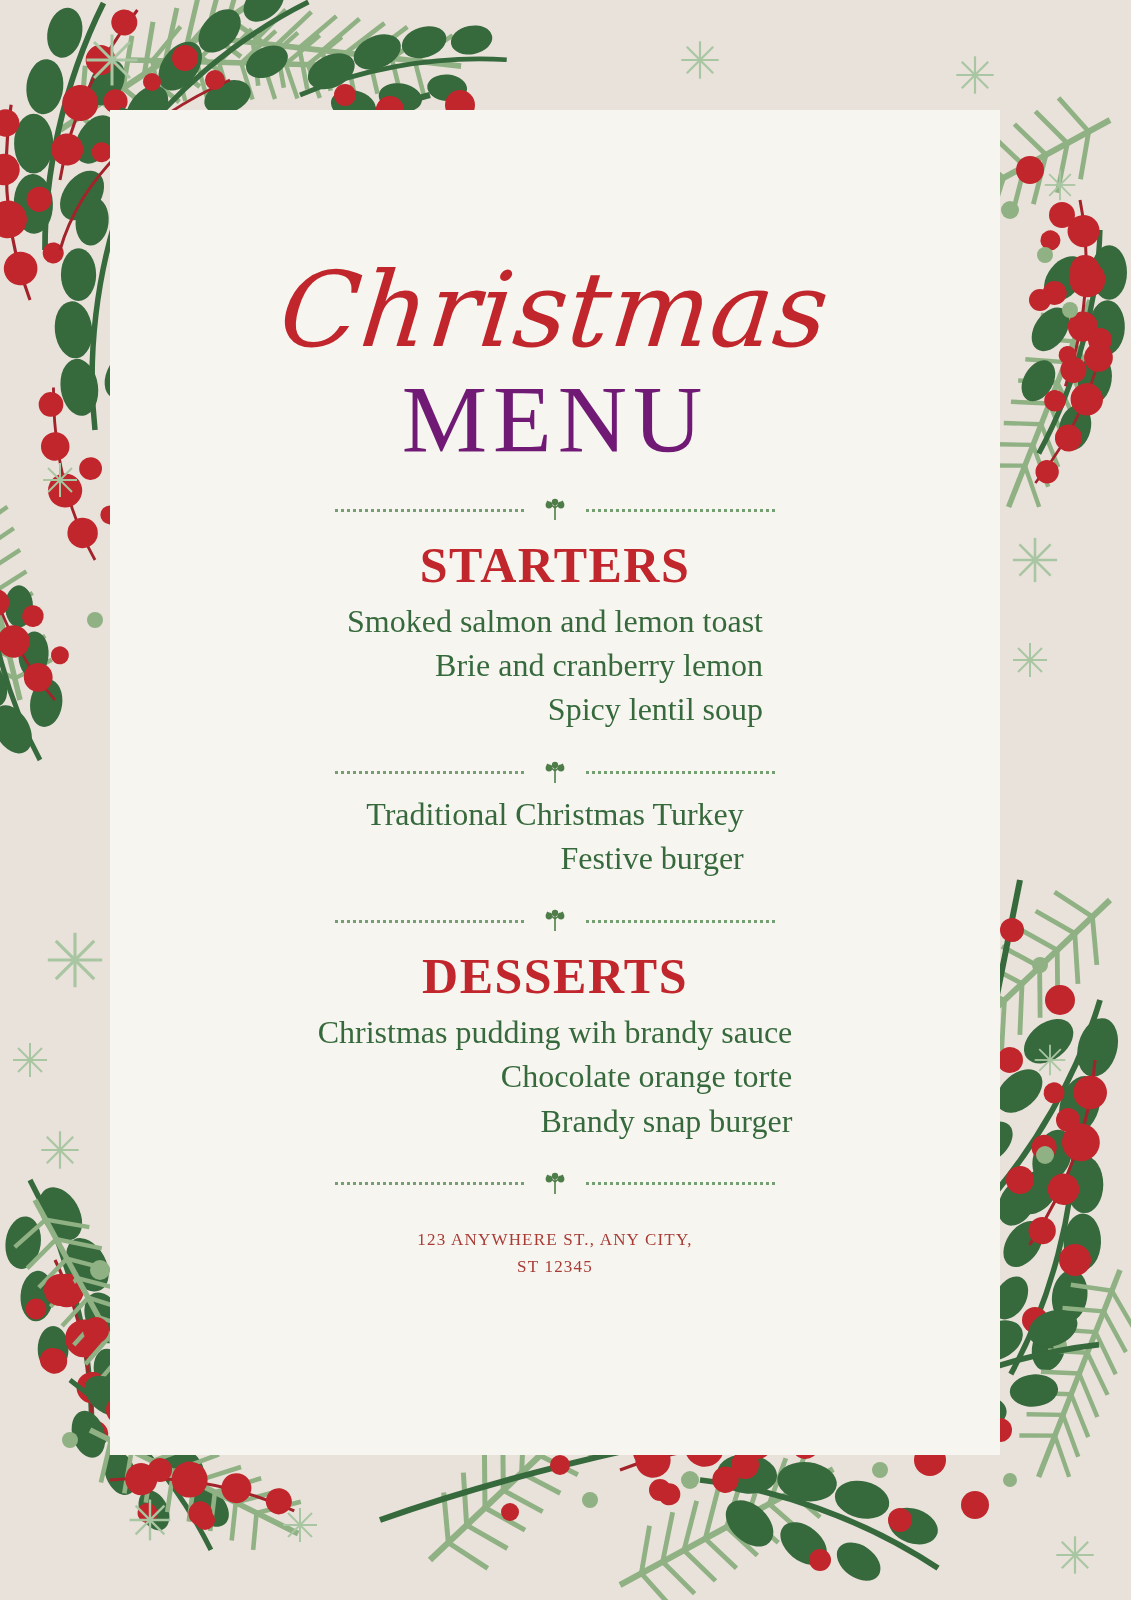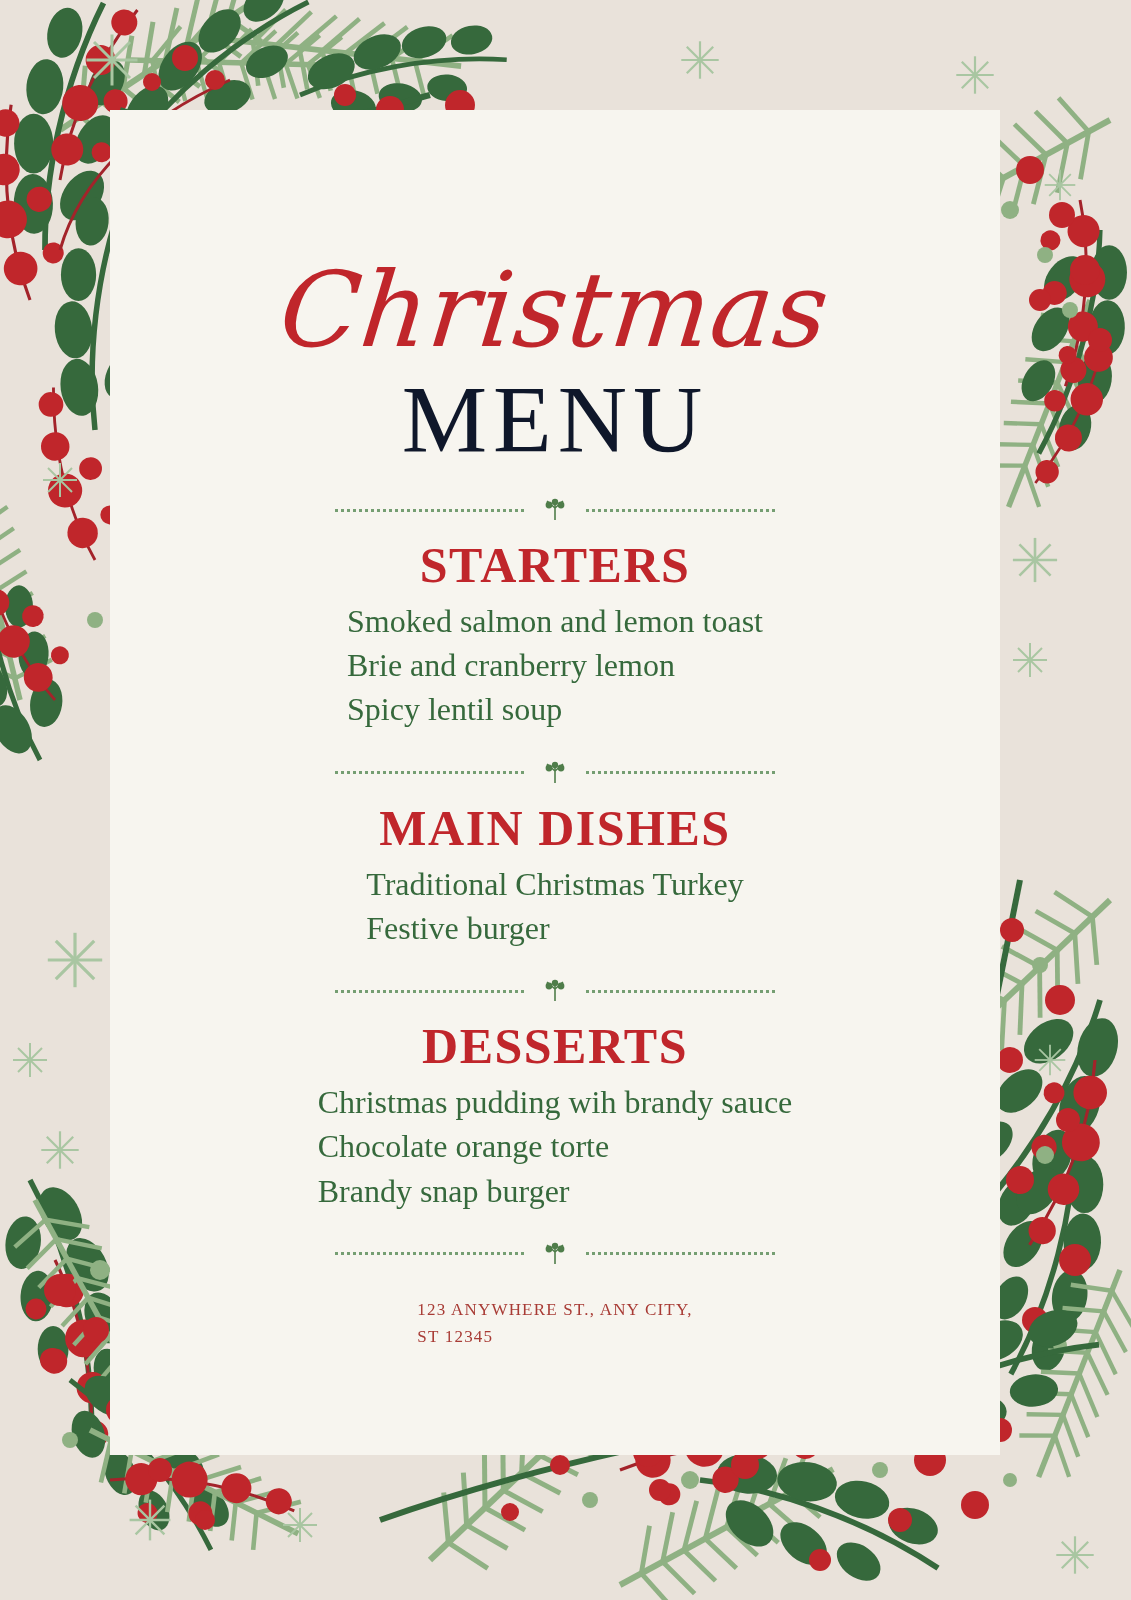--- a/index.html
+++ b/index.html
@@ -49,21 +49,21 @@
     line-height: 1;
     color: #c0262b;
     letter-spacing: 1px;
     transform: skewX(-6deg);
   }
   .title-main {
     margin-top: 10px;
     font-family: "Liberation Serif", serif;
     font-size: 96px;
     line-height: 1;
-    color: #0f172a;
+    color: #701a75;
     letter-spacing: 6px;
   }
   .divider {
     margin: 28px 0 6px 0;
     width: 440px;
     display: flex;
     align-items: center;
     justify-content: center;
     gap: 14px;
     height: 28px;
@@ -83,32 +83,32 @@
     font-family: Liberation Serif, serif;
     font-weight: bold;
     font-size: 50px;
     letter-spacing: 1.5px;
     color: #c0262b;
     margin: 6px 0 6px 0;
   }
   .items {
     display: flex;
     flex-direction: column;
-    align-items: flex-start;
+    align-items: flex-end;
     gap: 2px;
   }
   .item {
     font-family: "Liberation Serif", serif;
     font-size: 32px;
     line-height: 1.32;
     color: #36693c;
   }
   .address {
     margin-top: 22px;
-    text-align: left;
+    text-align: center;
     color: #a83b35;
     font-family: "Liberation Serif", serif;
     font-size: 17px;
     letter-spacing: 1.2px;
     line-height: 1.6;
   }
   .address div { white-space: nowrap; }
 </style>
 </head>
 <body>
@@ -367,21 +367,20 @@
         <path d="M17 6 L17 24" stroke="#4f7d4a" stroke-width="1.6" fill="none"></path>
         <path d="M17 12 L9 5" stroke="#4f7d4a" stroke-width="1.6" fill="none"></path>
         <path d="M17 12 L25 5" stroke="#4f7d4a" stroke-width="1.6" fill="none"></path>
         <circle cx="11" cy="9" r="3.4" fill="#4f7d4a"></circle>
         <circle cx="23" cy="9" r="3.4" fill="#4f7d4a"></circle>
         <circle cx="17" cy="6" r="3.2" fill="#4f7d4a"></circle>
       </svg>
       <span class="dots"></span>
     </div>
 
-    <div class="section-title">MAIN DISHES</div>
     <div class="items">
       <div class="item">Traditional Christmas Turkey</div>
       <div class="item">Festive burger</div>
     </div>
 
     <div class="divider">
       <span class="dots"></span>
       <svg class="sprig" viewBox="0 0 34 28">
         <path d="M17 6 L17 24" stroke="#4f7d4a" stroke-width="1.6" fill="none"></path>
         <path d="M17 12 L9 5" stroke="#4f7d4a" stroke-width="1.6" fill="none"></path>

